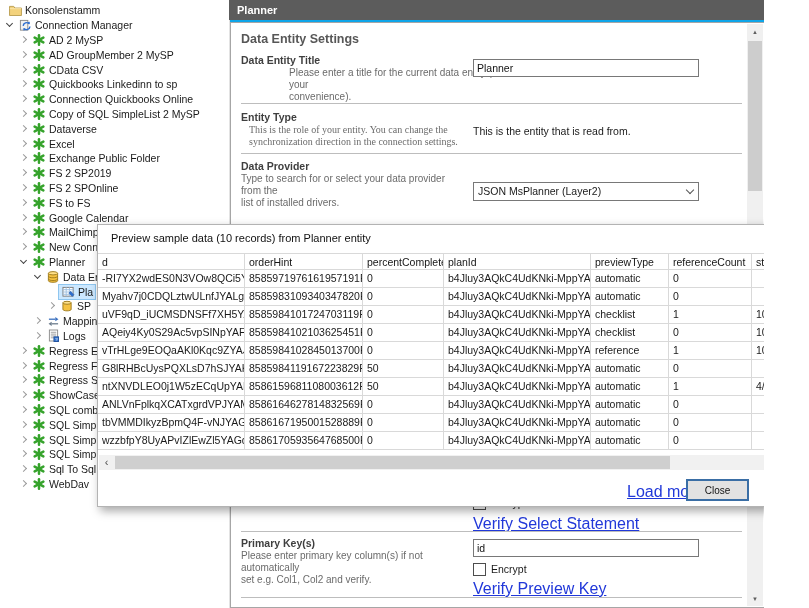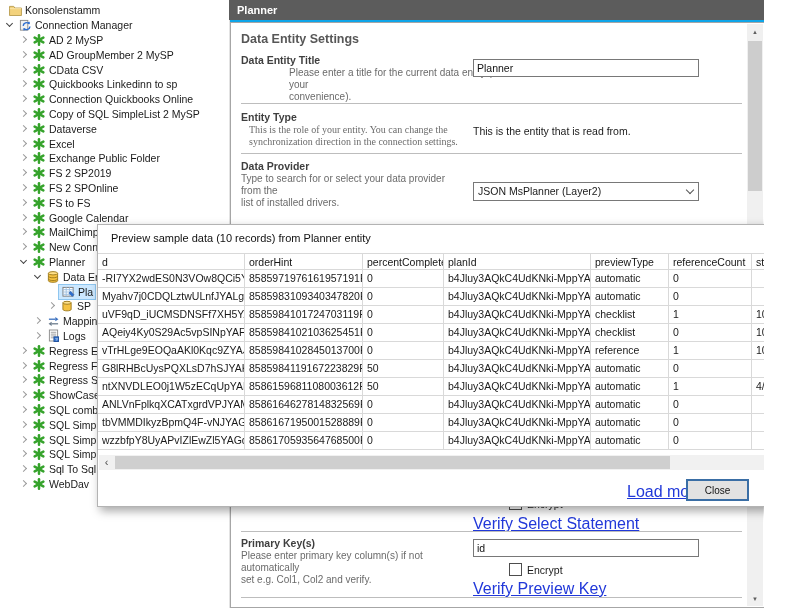--- a/index.html
+++ b/index.html
@@ -33,21 +33,21 @@
   .fdesc{color:#6b6b6b;font-size:10px;line-height:12px;white-space:pre-line;width:225px;}
   .fstatic{color:#1a1a1a;font-size:10.5px;}
   .hr{height:1px;background:#bdbdbd;left:10px;right:22px;}
   .tbox{box-sizing:border-box;width:226px;height:18px;border:1px solid #787878;background:#fff;
         font-family:"Liberation Sans",sans-serif;font-size:10.5px;padding:0 3px;color:#111;}
   .selbox{box-sizing:border-box;width:226px;height:19px;border:1px solid #787878;background:#fff;
         font-size:10.5px;line-height:17px;padding-left:4px;position:relative;}
   .selbox .sel-arrow{position:absolute;right:5px;top:4px;width:7px;height:7px;}
   .sel-arrow::before{content:"";position:absolute;left:1px;top:0;width:5px;height:5px;
         border-right:1.2px solid #555;border-bottom:1.2px solid #555;transform:rotate(45deg);}
-  .cbrow{display:flex;align-items:center;margin-left:36px;}
+  .cbrow{display:flex;}
   .cb{width:11px;height:11px;border:1px solid #4d4d4d;background:#fff;margin-right:5px;flex:0 0 11px;}
   .link{color:var(--accent_link);text-decoration:underline;font-size:16px;cursor:pointer;}
 
   
   #vscroll{position:absolute;right:1px;top:1px;bottom:1px;width:16px;background:#f0f0f0;}
   .sb-arrow{position:absolute;left:0;width:16px;height:15px;color:#5f5f5f;font-size:6px;
         display:flex;align-items:center;justify-content:center;}
   #vthumb{position:absolute;left:1px;top:17px;width:14px;height:150px;background:#cdcdcd;}
 
   

